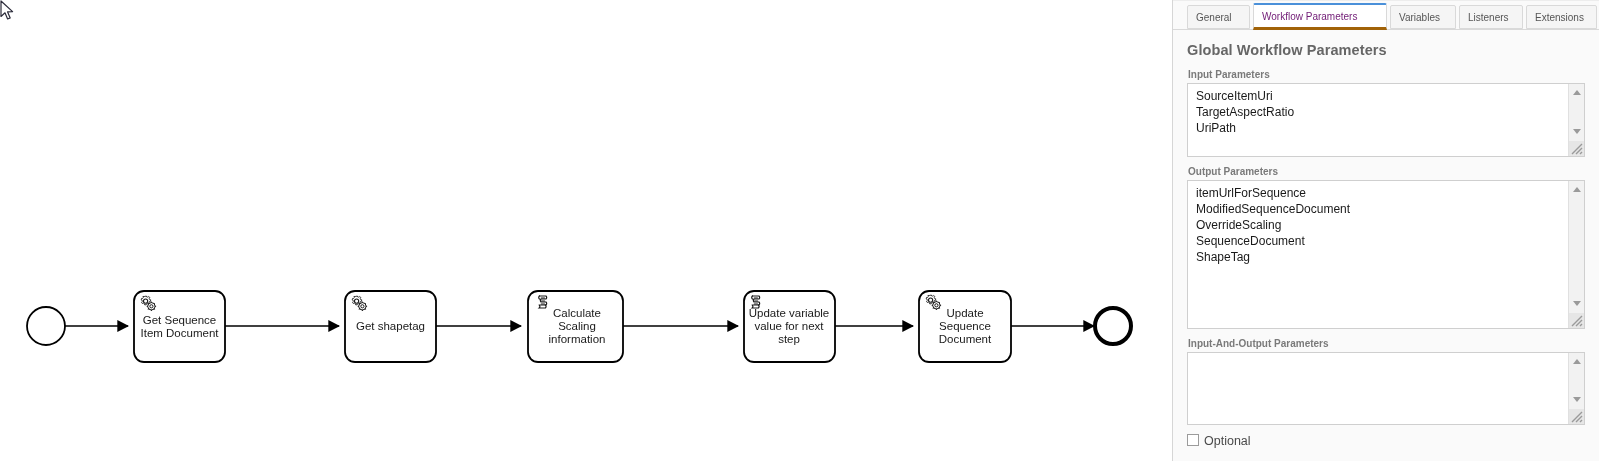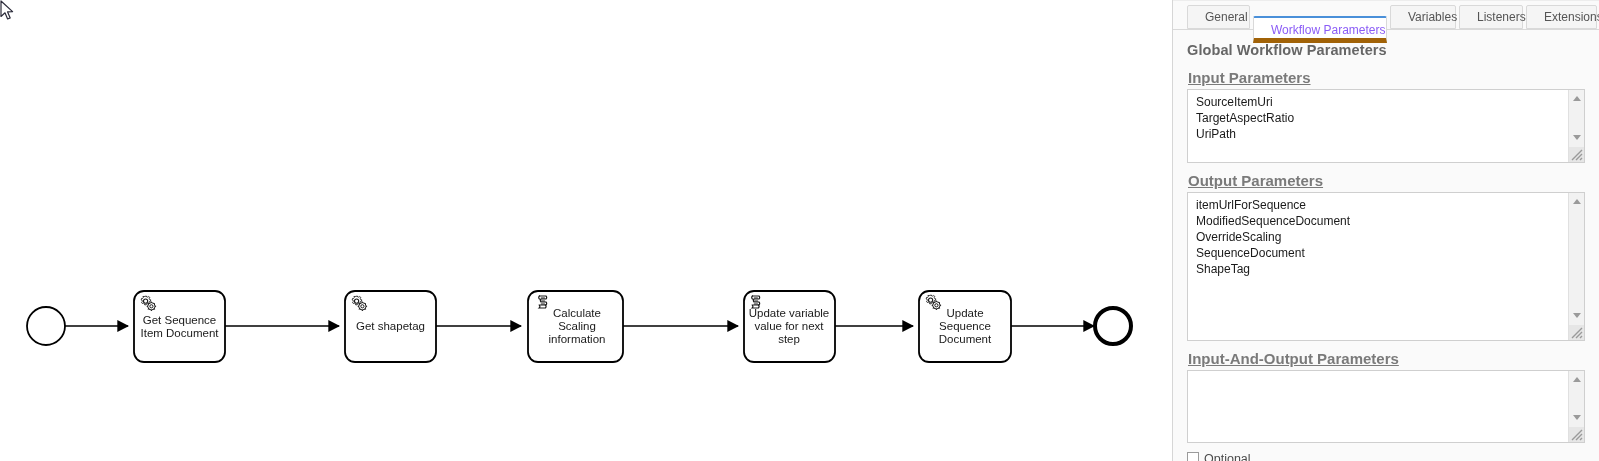--- a/index.html
+++ b/index.html
@@ -42,57 +42,56 @@
   }
   .tabstrip::before{
     content:""; position:absolute; left:0; top:0; width:100%; height:1px;
     background:#ededed;
   }
   .tab {
     position: absolute;
     top: 5px;
     height: 24px;
     line-height: 23px;
-    padding: 0 17px;
-    font-size: 12px;
+    padding: 0 8px;
+    font-size: 10px;
     color: #555555;
     background: #f5f5f5;
     border: 1px solid #d9d9d9;
     border-radius: 2px 2px 0 0;
     box-sizing: border-box;
     white-space: nowrap;
     cursor: pointer;
   }
   .tab.active {
     background: #ffffff;
-    color: #8b5cf6;
+    color: #701a75;
     border-top: 2px solid #4a90d9;
-    border-bottom: 5px solid #a16207;
-    top: 16px;
+    border-bottom: 3px solid #a16207;
+    top: 3px;
     height: 27px;
     line-height: 24px;
     z-index: 3;
   }
 
   .panel-body { padding: 10px 14px 0 14px; }
 
   .panel-title {
     font-size: 14.5px;
     font-weight: bold;
     color: #666666;
     margin: 2px 0 11px 0;
     letter-spacing: .1px;
   }
 
   .field-label {
-    font-size: 15px;
+    font-size: 10px;
     font-weight: bold;
     color: #7a7a7a;
     margin: 0 0 3px 1px;
-    text-decoration: underline;
   }
 
   .listbox {
     position: relative;
     background: #ffffff;
     border: 1px solid #cfcfcf;
     box-sizing: border-box;
     margin-bottom: 9px;
   }
   .listbox .items {

